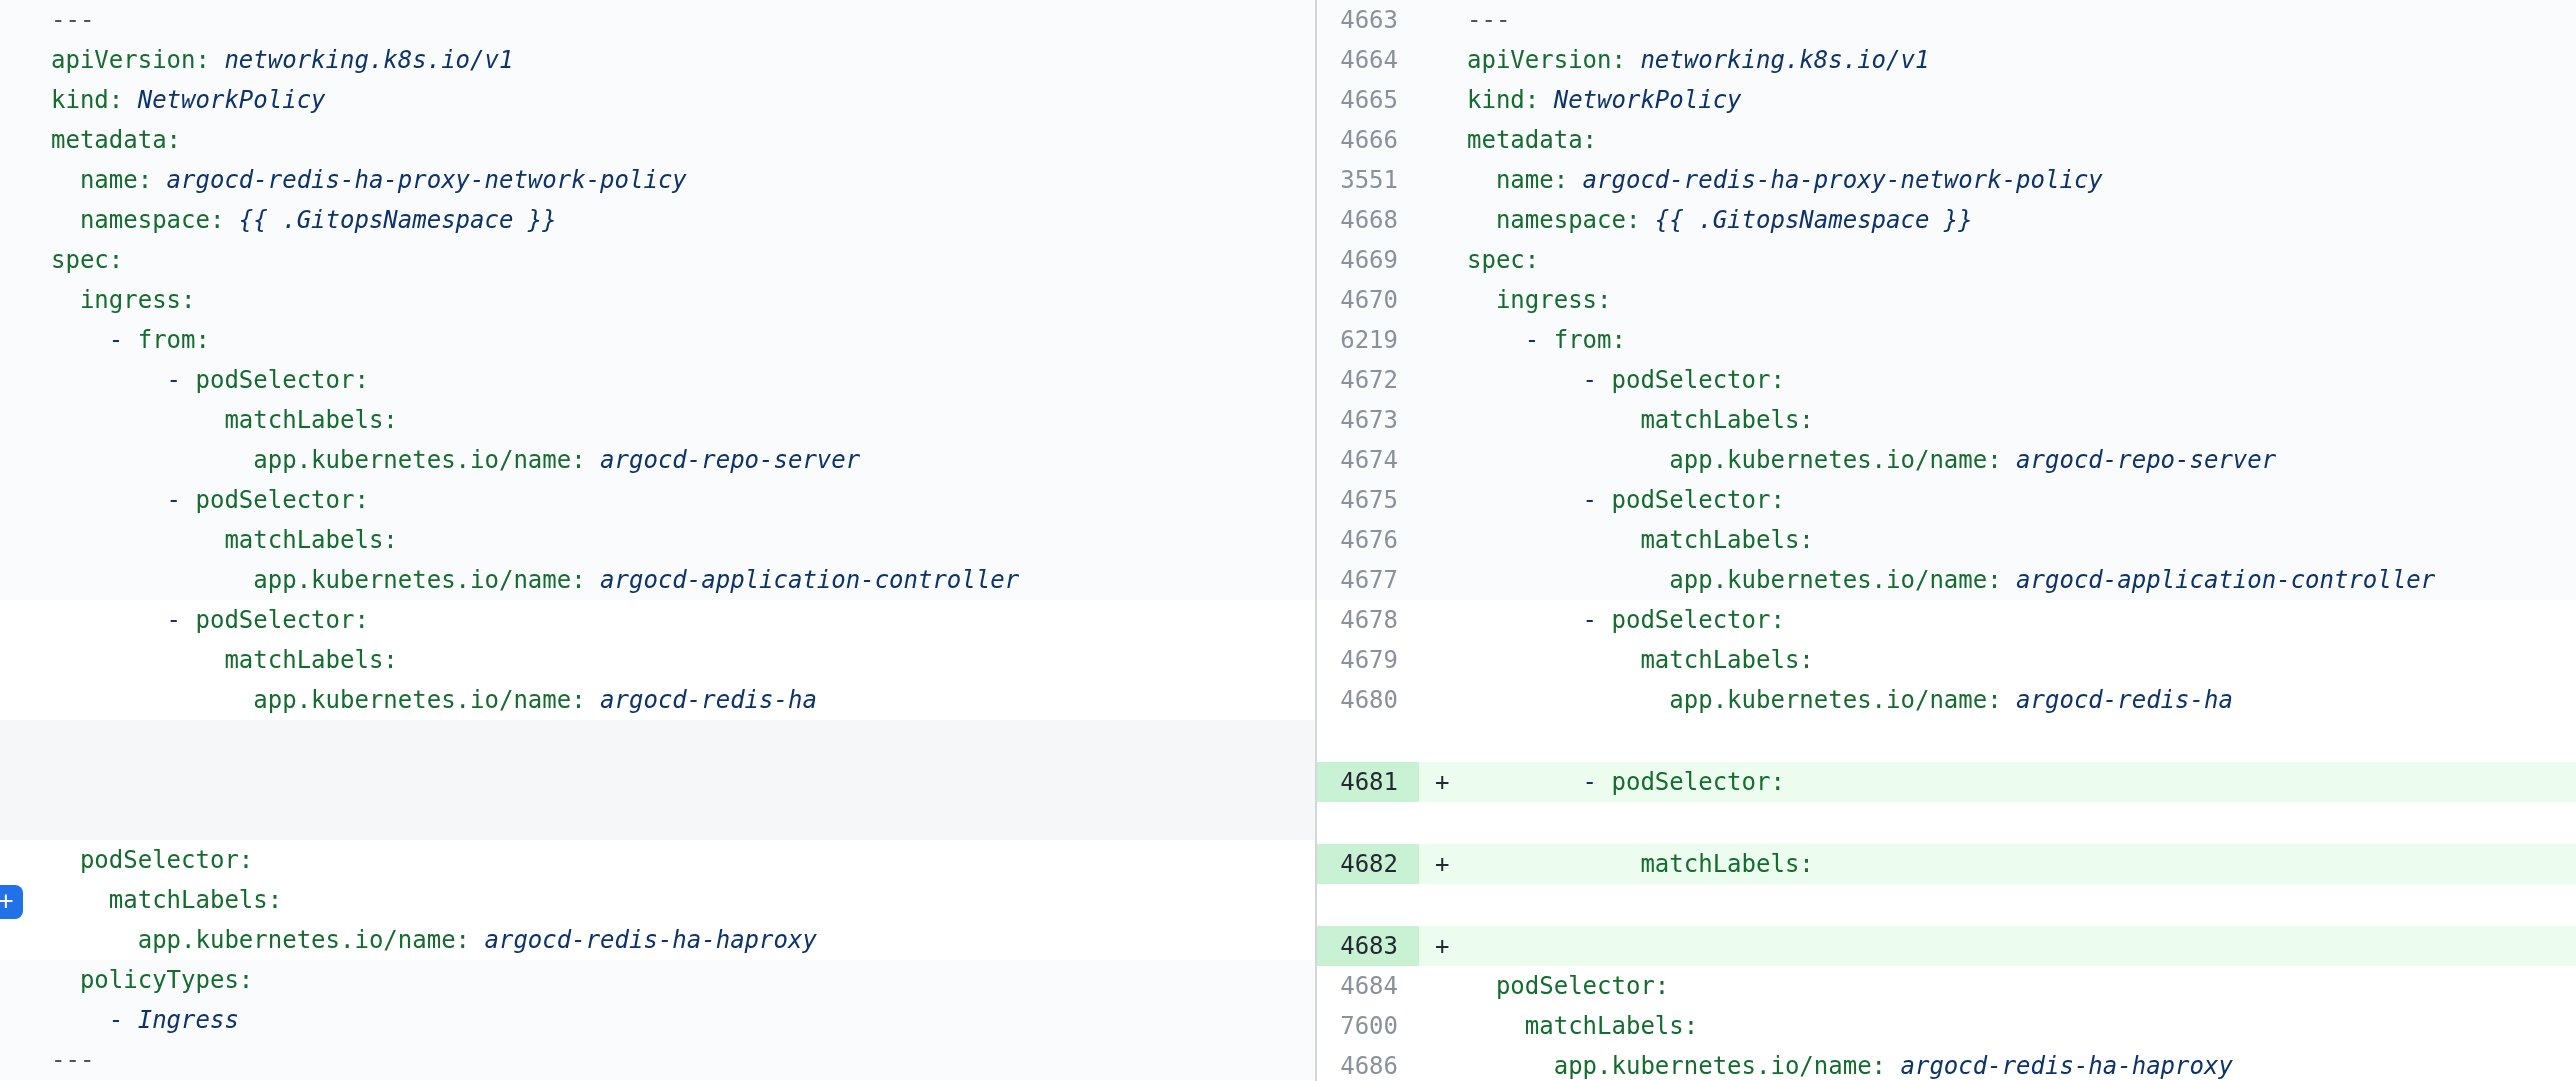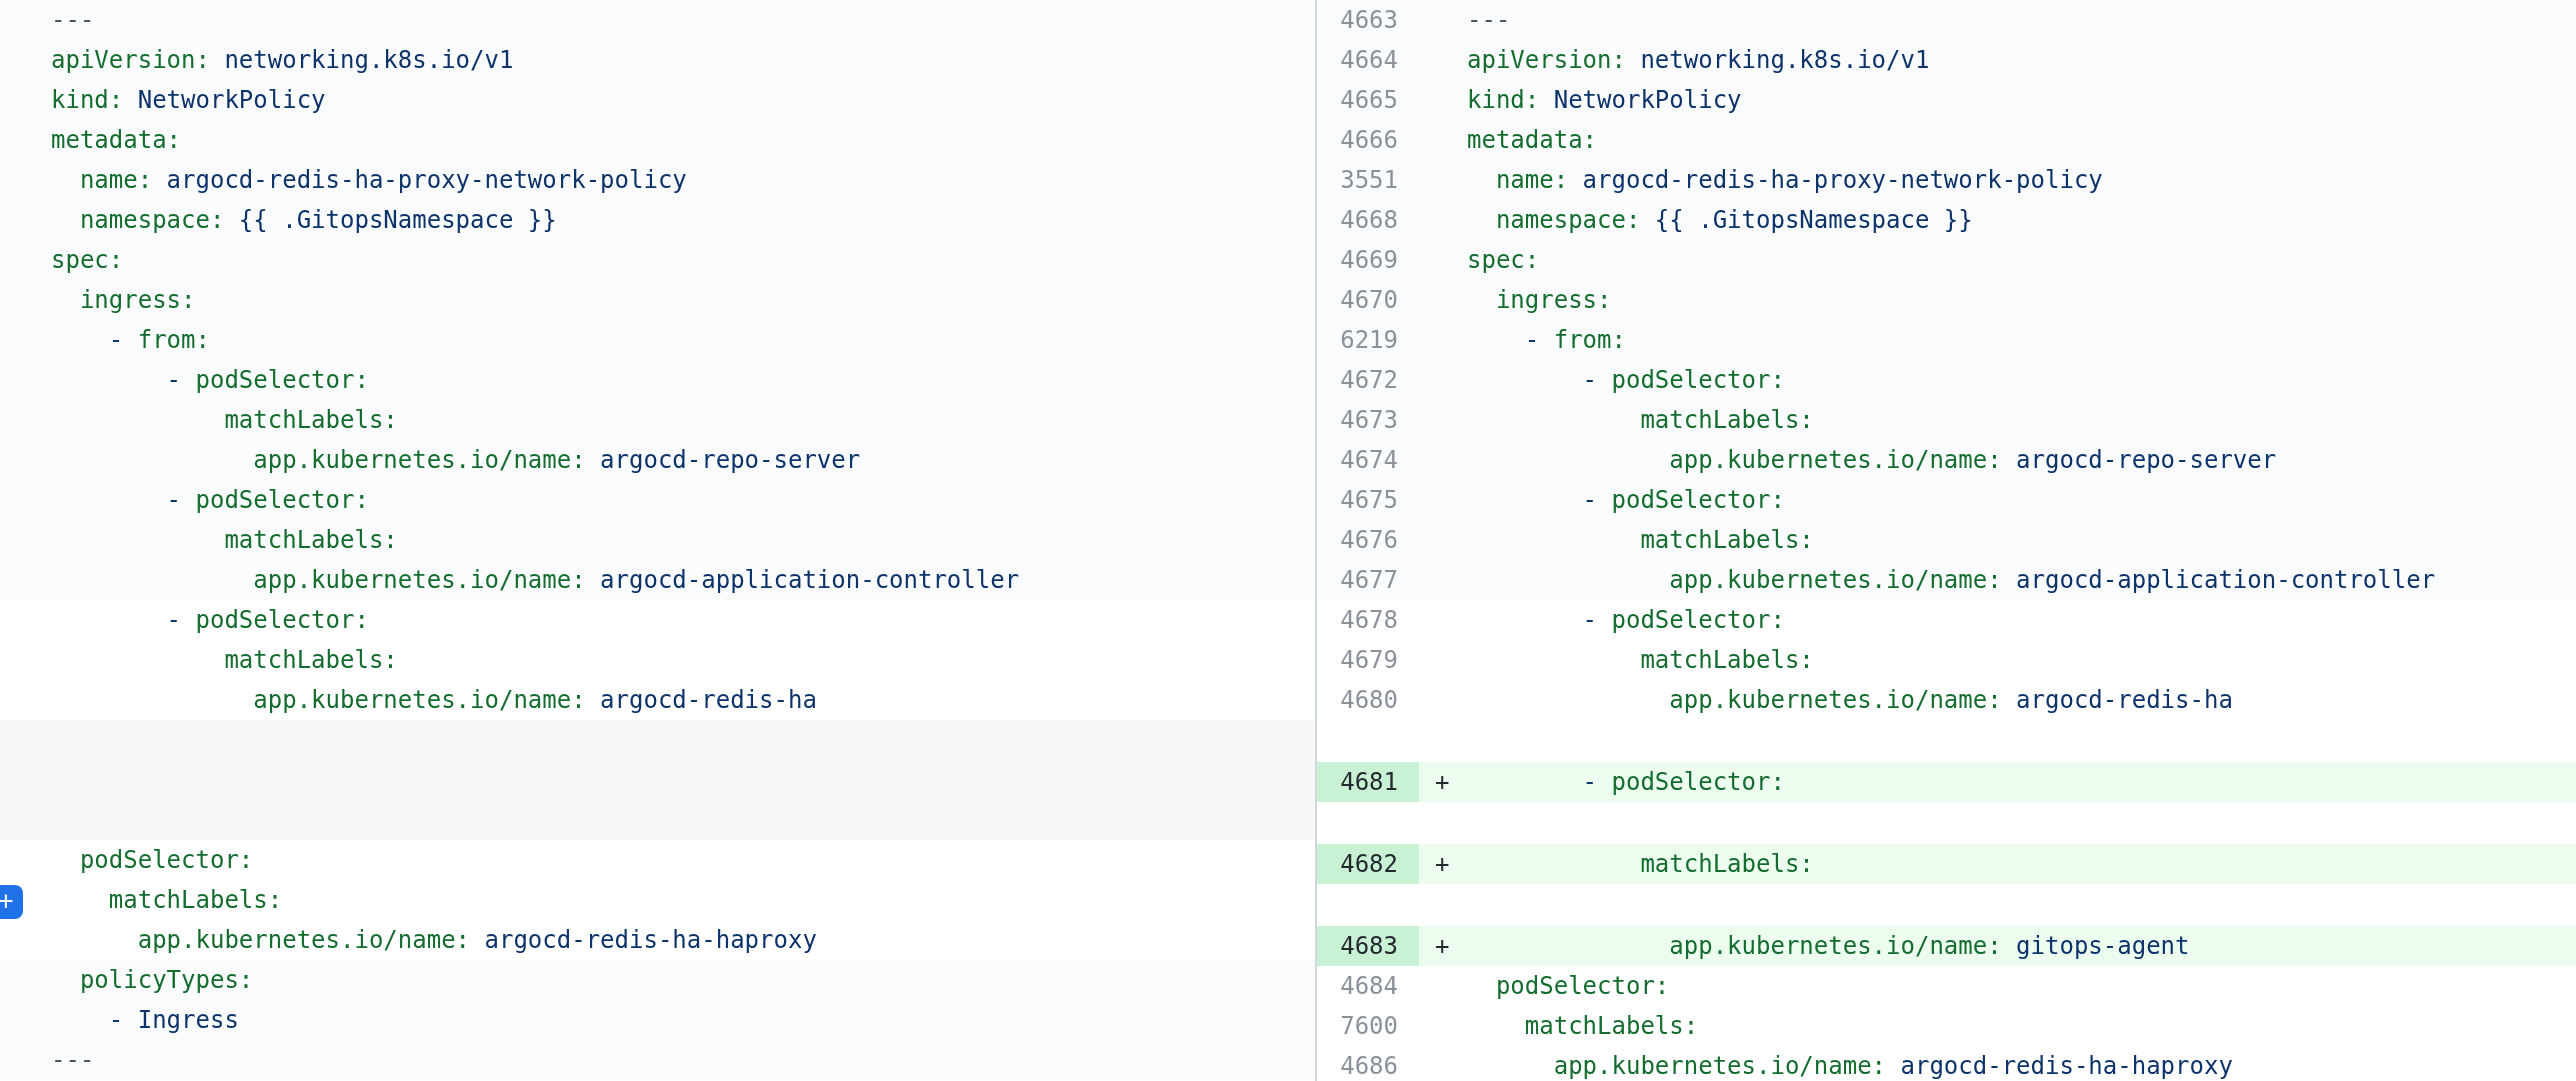--- a/index.html
+++ b/index.html
@@ -72,21 +72,21 @@
   }
   .pane-new .sign{
     width:48px;
     box-sizing:border-box;
     padding-left:16px;
     color:var(--num-added-color);
     flex:none;
   }
   .pane-new .code{flex:1;overflow:hidden;}
   .tok-key{color:var(--tok-key);}
-  .tok-val{color:var(--tok-val);}
+  .tok-val{color:var(--tok-val);font-style:italic;}
   .tok-dash{color:var(--tok-val);}
   .tok-doc{color:var(--tok-doc);}
   .add-comment{
     position:absolute;
     left:-11px;
     top:885px;
     width:34px;
     height:34px;
     border:none;
     border-radius:8px;
@@ -167,21 +167,21 @@
         <div class="row"><div class="gutter">4677</div><div class="sign"></div><div class="code">              <span class="tok-key">app.kubernetes.io/name:</span><span class="tok-val"> argocd-application-controller</span></div></div>
       </div>
       <div class="sec sec-c">
         <div class="row"><div class="gutter">4678</div><div class="sign"></div><div class="code">        <span class="tok-dash">- </span><span class="tok-key">podSelector:</span></div></div>
         <div class="row"><div class="gutter">4679</div><div class="sign"></div><div class="code">            <span class="tok-key">matchLabels:</span></div></div>
         <div class="row"><div class="gutter">4680</div><div class="sign"></div><div class="code">              <span class="tok-key">app.kubernetes.io/name:</span><span class="tok-val"> argocd-redis-ha</span></div></div>
       </div>
       <div class="sec sec-a">
         <div class="row"><div class="gutter">4681</div><div class="sign">+</div><div class="code">        <span class="tok-dash">- </span><span class="tok-key">podSelector:</span></div></div>
         <div class="row"><div class="gutter">4682</div><div class="sign">+</div><div class="code">            <span class="tok-key">matchLabels:</span></div></div>
-        <div class="row"><div class="gutter">4683</div><div class="sign">+</div><div class="code">              <span class="tok-key">app.kubernetes.io/name:</span><span class="tok-val"> gitops-agent</span></div></div>
+        <div class="row"><div class="gutter">4683</div><div class="sign">+</div></div>
       </div>
       <div class="sec sec-c">
         <div class="row"><div class="gutter">4684</div><div class="sign"></div><div class="code">  <span class="tok-key">podSelector:</span></div></div>
         <div class="row"><div class="gutter">7600</div><div class="sign"></div><div class="code">    <span class="tok-key">matchLabels:</span></div></div>
         <div class="row"><div class="gutter">4686</div><div class="sign"></div><div class="code">      <span class="tok-key">app.kubernetes.io/name:</span><span class="tok-val"> argocd-redis-ha-haproxy</span></div></div>
       </div>
       <div class="sec sec-e">
         <div class="row"><div class="gutter">4687</div><div class="sign"></div><div class="code">  <span class="tok-key">policyTypes:</span></div></div>
         <div class="row"><div class="gutter">4688</div><div class="sign"></div><div class="code">    <span class="tok-dash">- </span><span class="tok-val">Ingress</span></div></div>
         <div class="row"><div class="gutter">4689</div><div class="sign"></div><div class="code"><span class="tok-doc">---</span></div></div>

